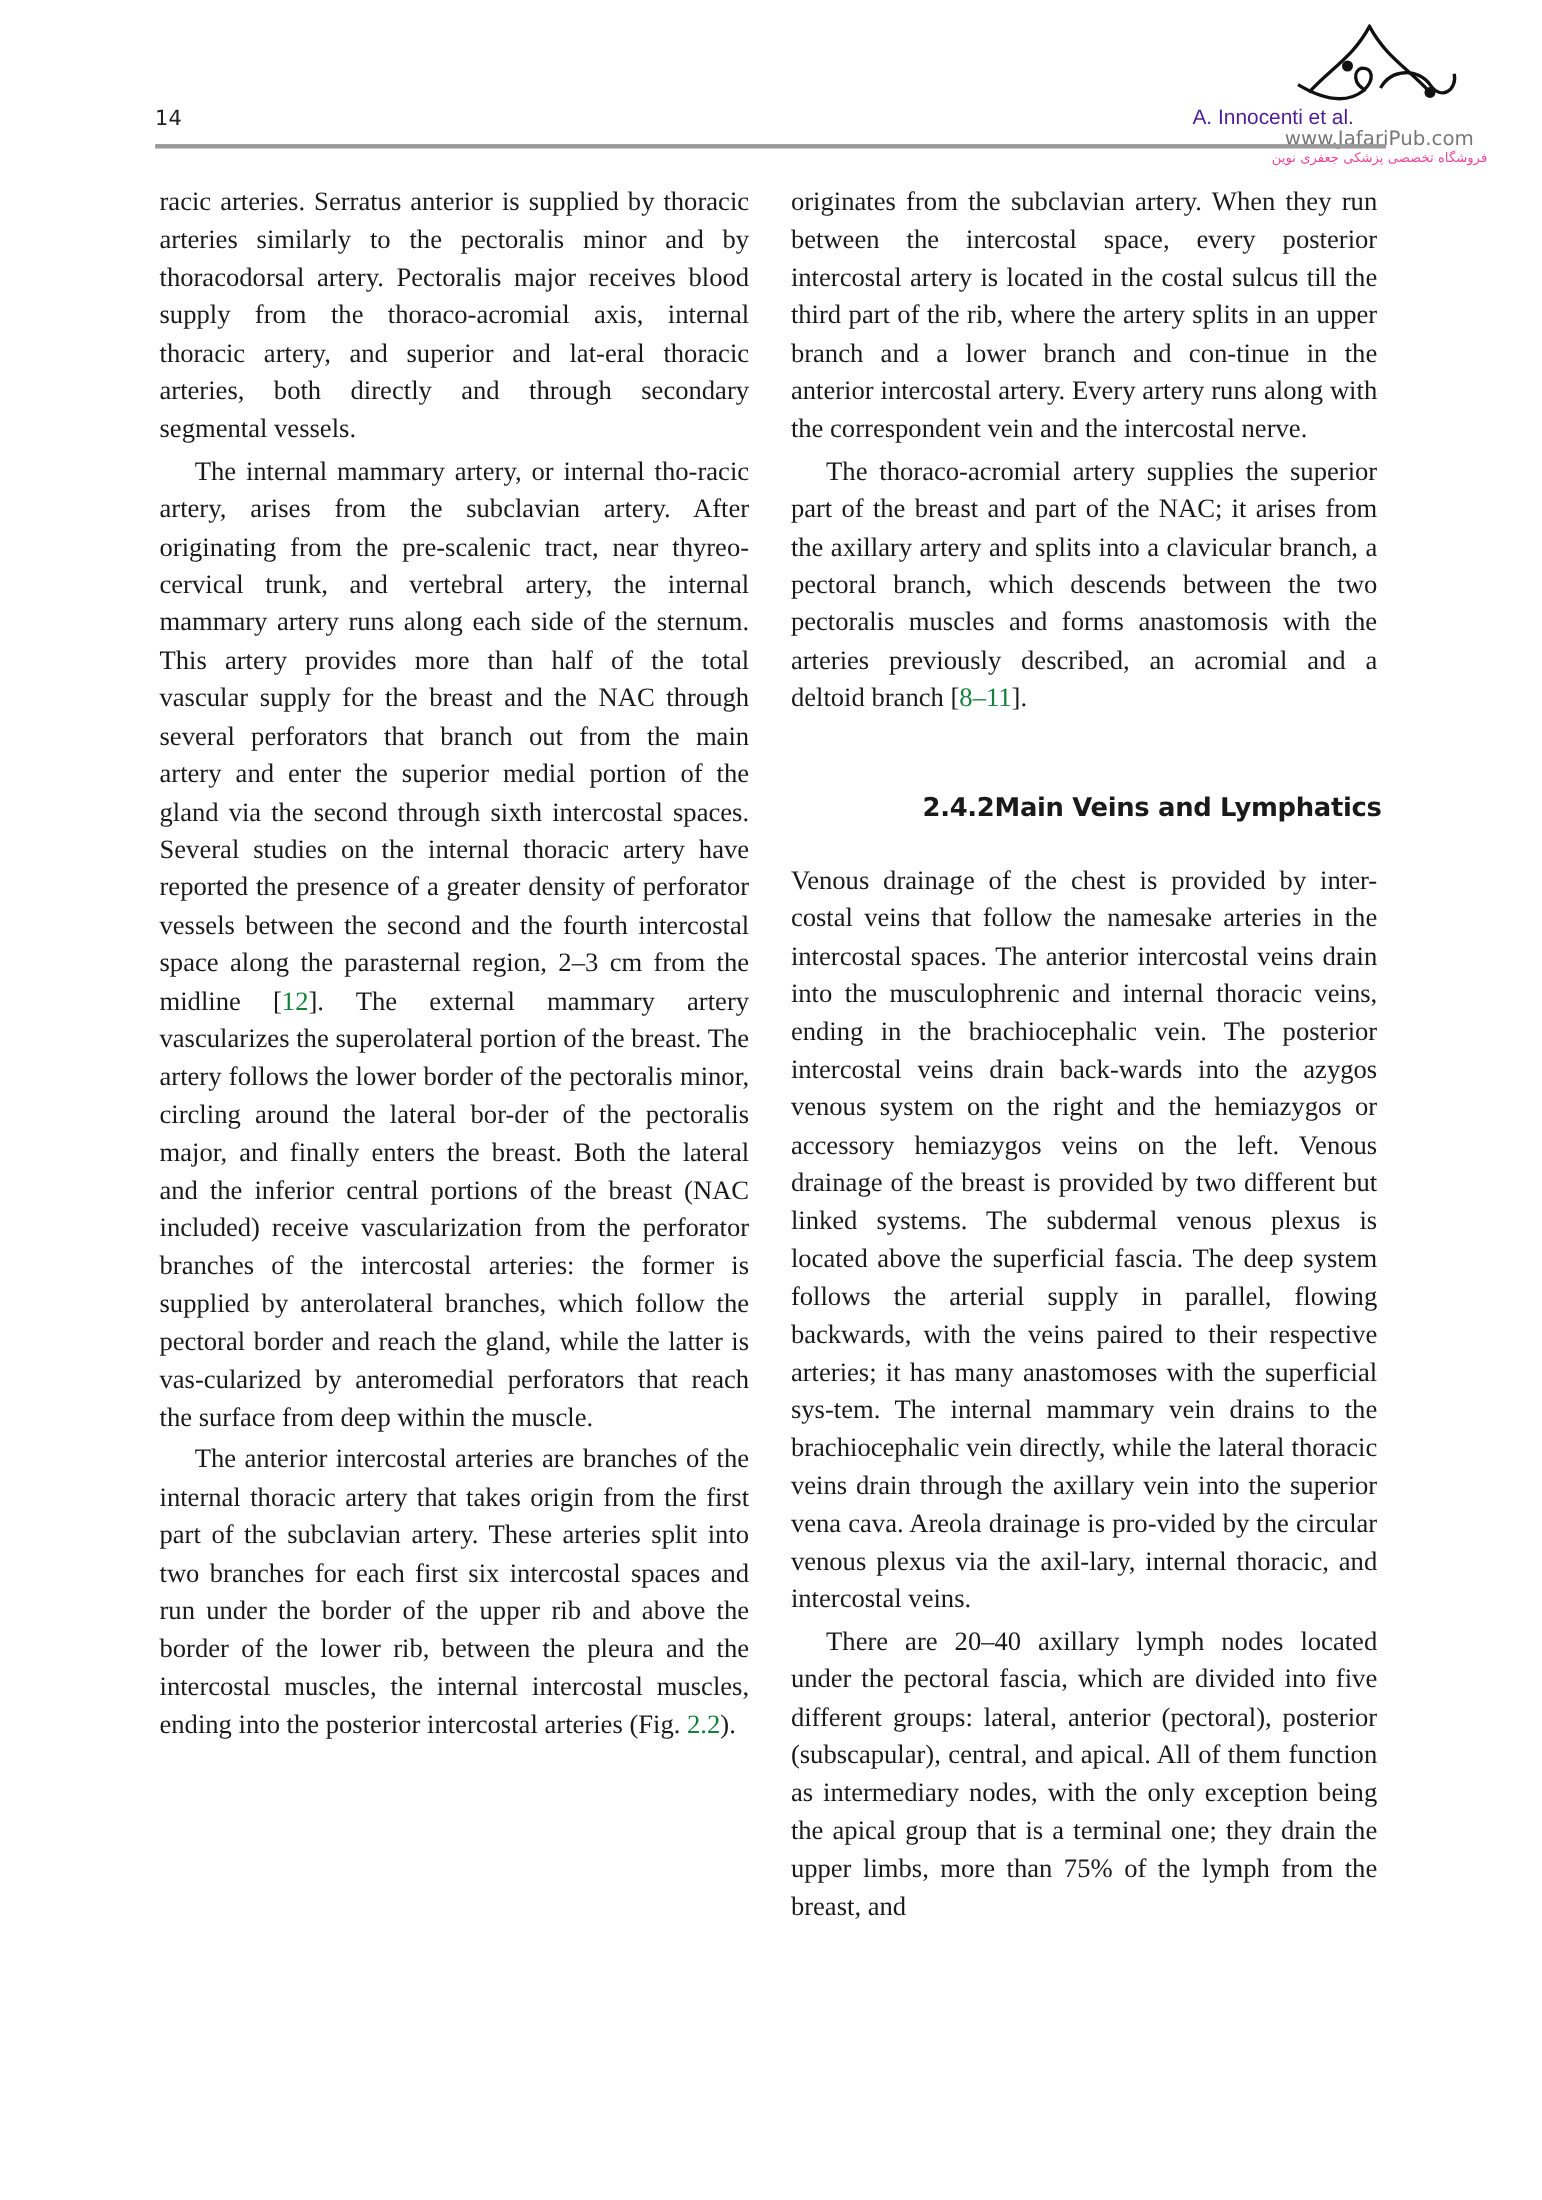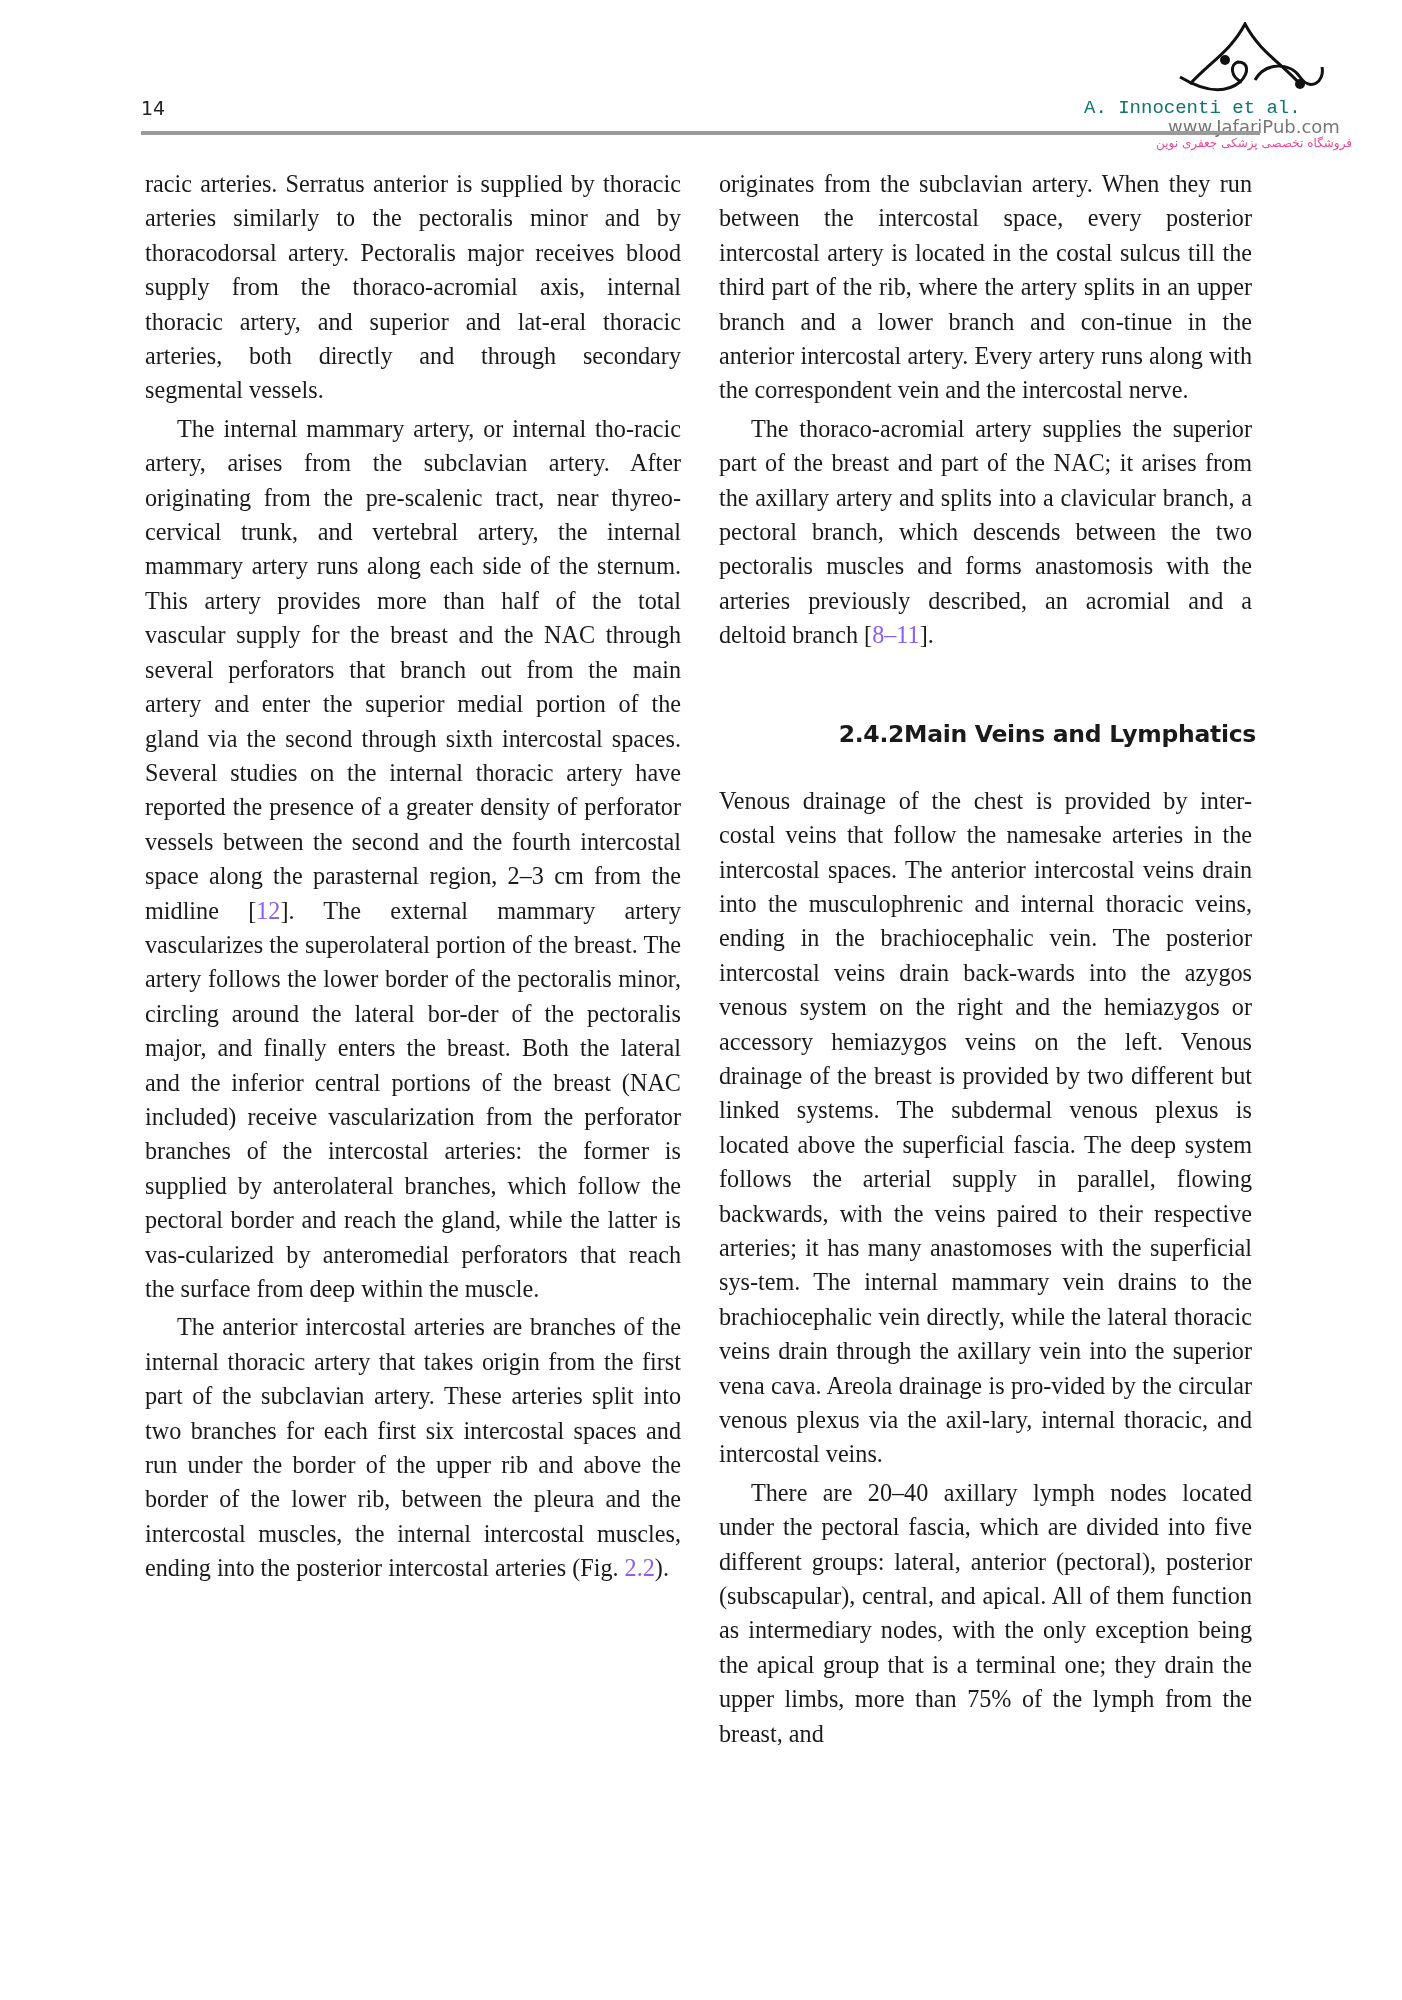--- a/index.html
+++ b/index.html
@@ -5,21 +5,21 @@
     html, body { margin: 0; padding: 0; background: #ffffff; }
     body { width: 1402px; height: 2000px; position: relative; overflow: hidden; }
     .page { position: absolute; left: 0; top: 0; width: 1402px; height: 2000px; background: #ffffff; padding-left: 33px; }
 
     .page-number {
       position: absolute; left: 141px; top: 97px;
       font-family: "DejaVu Sans", sans-serif; font-size: 19px; color: #222;
     }
     .running-head {
       position: absolute; left: 1084px; top: 97px;
-      font-family: Liberation Mono, monospace; font-size: 19px; color: #0f766e;
+      font-family: Liberation Sans, sans-serif; font-size: 19px; color: #4c1d95;
     }
     .watermark-url {
       position: absolute; left: 1168px; top: 100px;
       font-family: "DejaVu Sans", sans-serif; font-size: 18px; color: #555;
       opacity: 0.8;
       margin-top: 16px;
     }
     .watermark-persian {
       position: absolute; left: 1136px; top: 136px;
       font-family: "DejaVu Sans", sans-serif; font-size: 12px; color: #ec4899;
@@ -32,21 +32,21 @@
 
     .column {
       position: absolute; top: 163px; width: 544px;
       font-family: "Liberation Serif", serif; font-size: 24.2px; line-height: 34.4px; color: #1a1a1a;
       text-align: justify; hyphens: manual;
     }
     .col-left { left: 141px; }
     .col-right { left: 715px; width: 541px; }
     .para { margin: 4px; text-indent: 0; }
     .para.indent { text-indent: 32px; }
-    .ref { color: #8b5cf6; }
+    .ref { color: #15803d; }
 
     .section-heading {
       margin: 66px 0 35px 0;
       font-family: "DejaVu Sans", sans-serif; font-weight: bold; font-size: 23.5px; line-height: 30px;
       color: #1a1a1a; text-align: right; letter-spacing: -0.3px;
     }
     .section-heading .num { display: inline-block; width: 96px; }
   </style>
 </head>
 <body>

